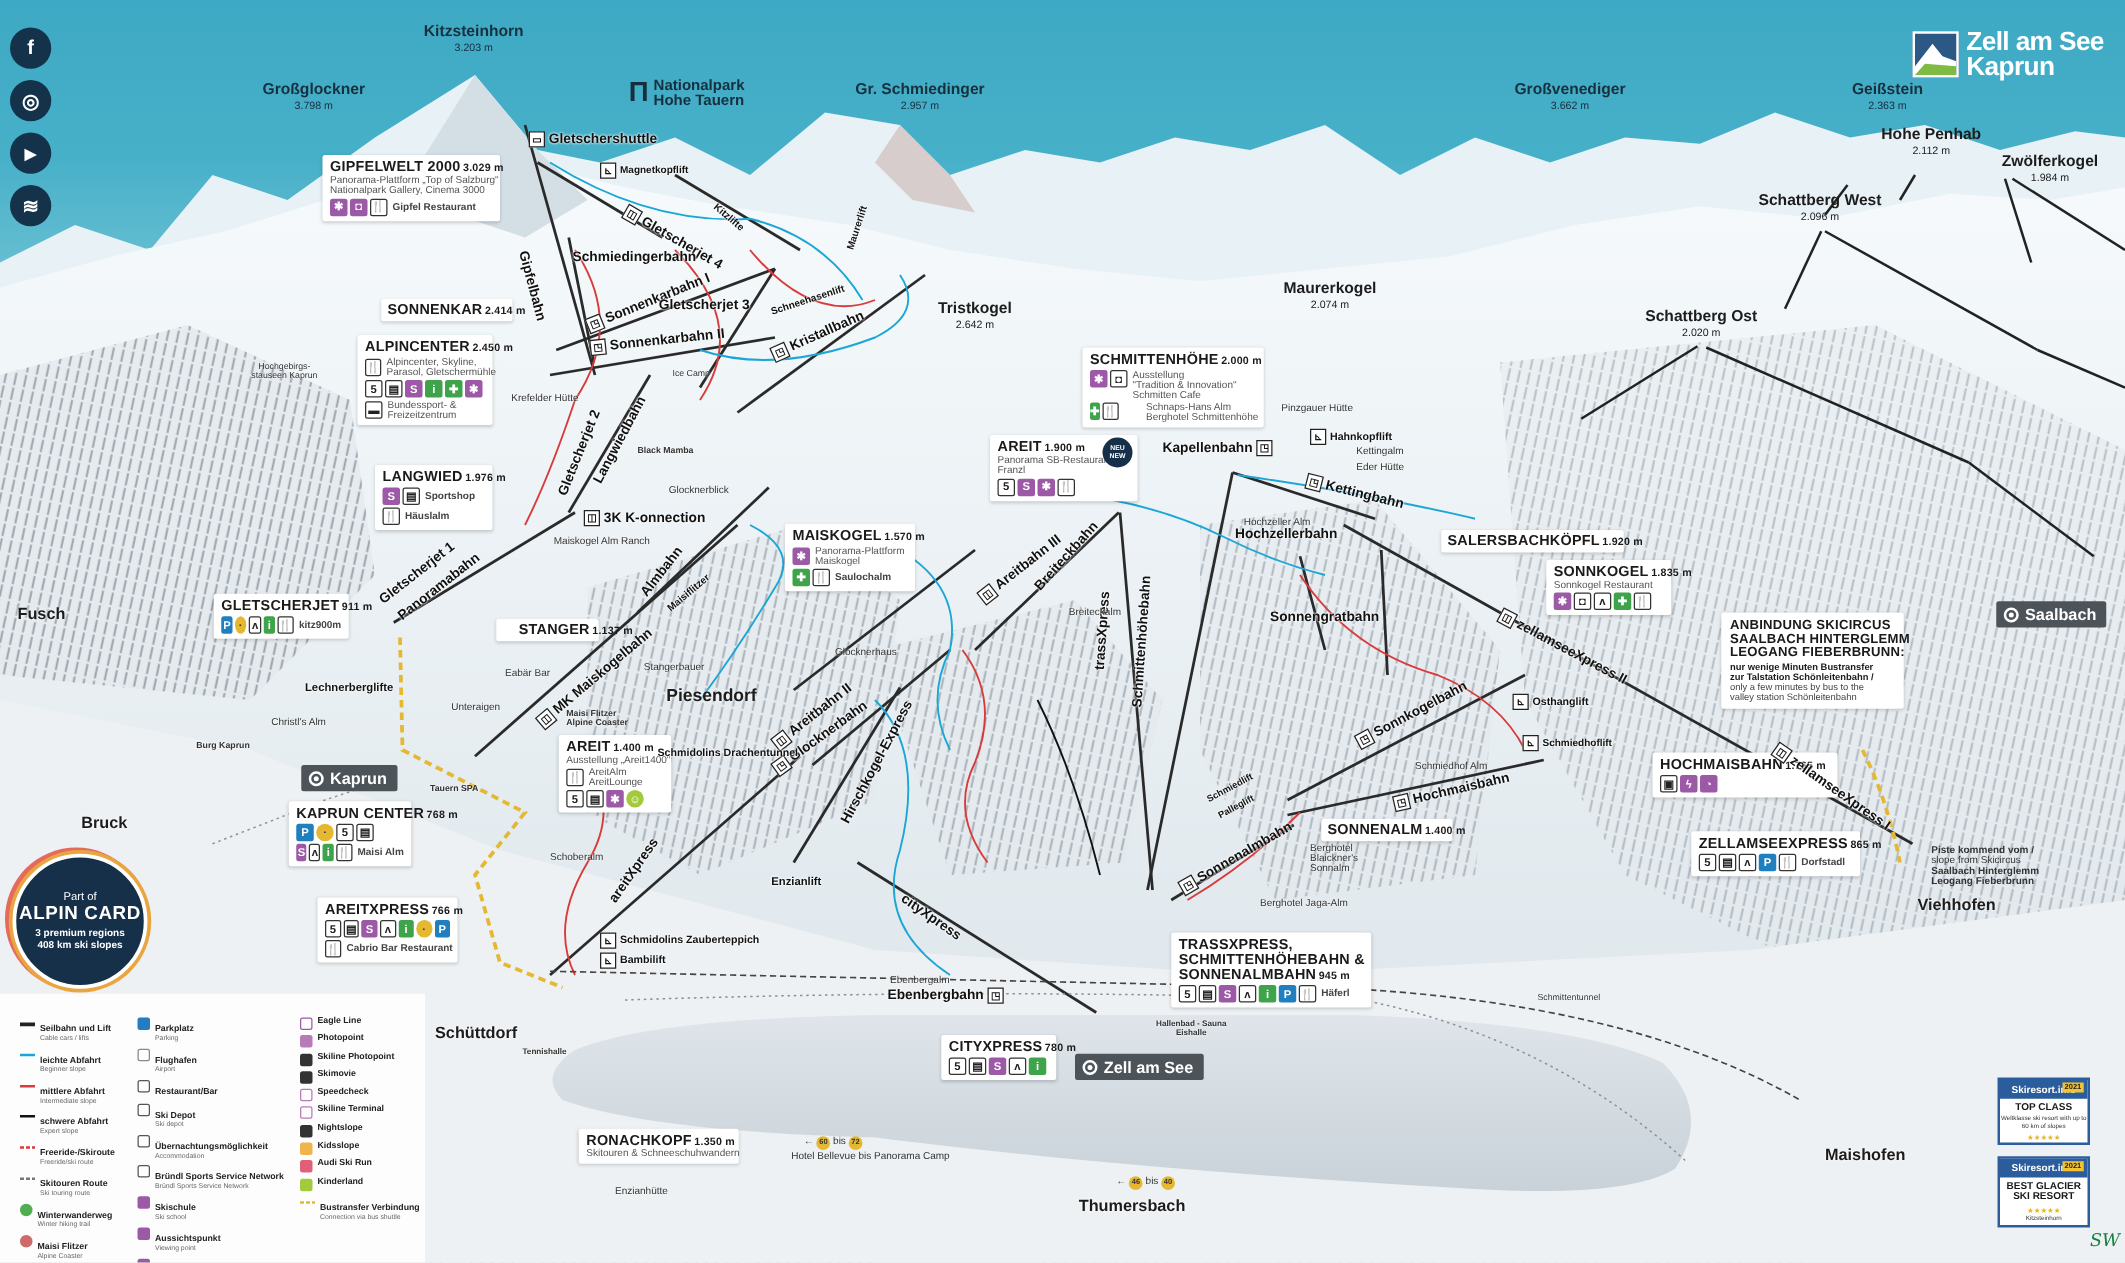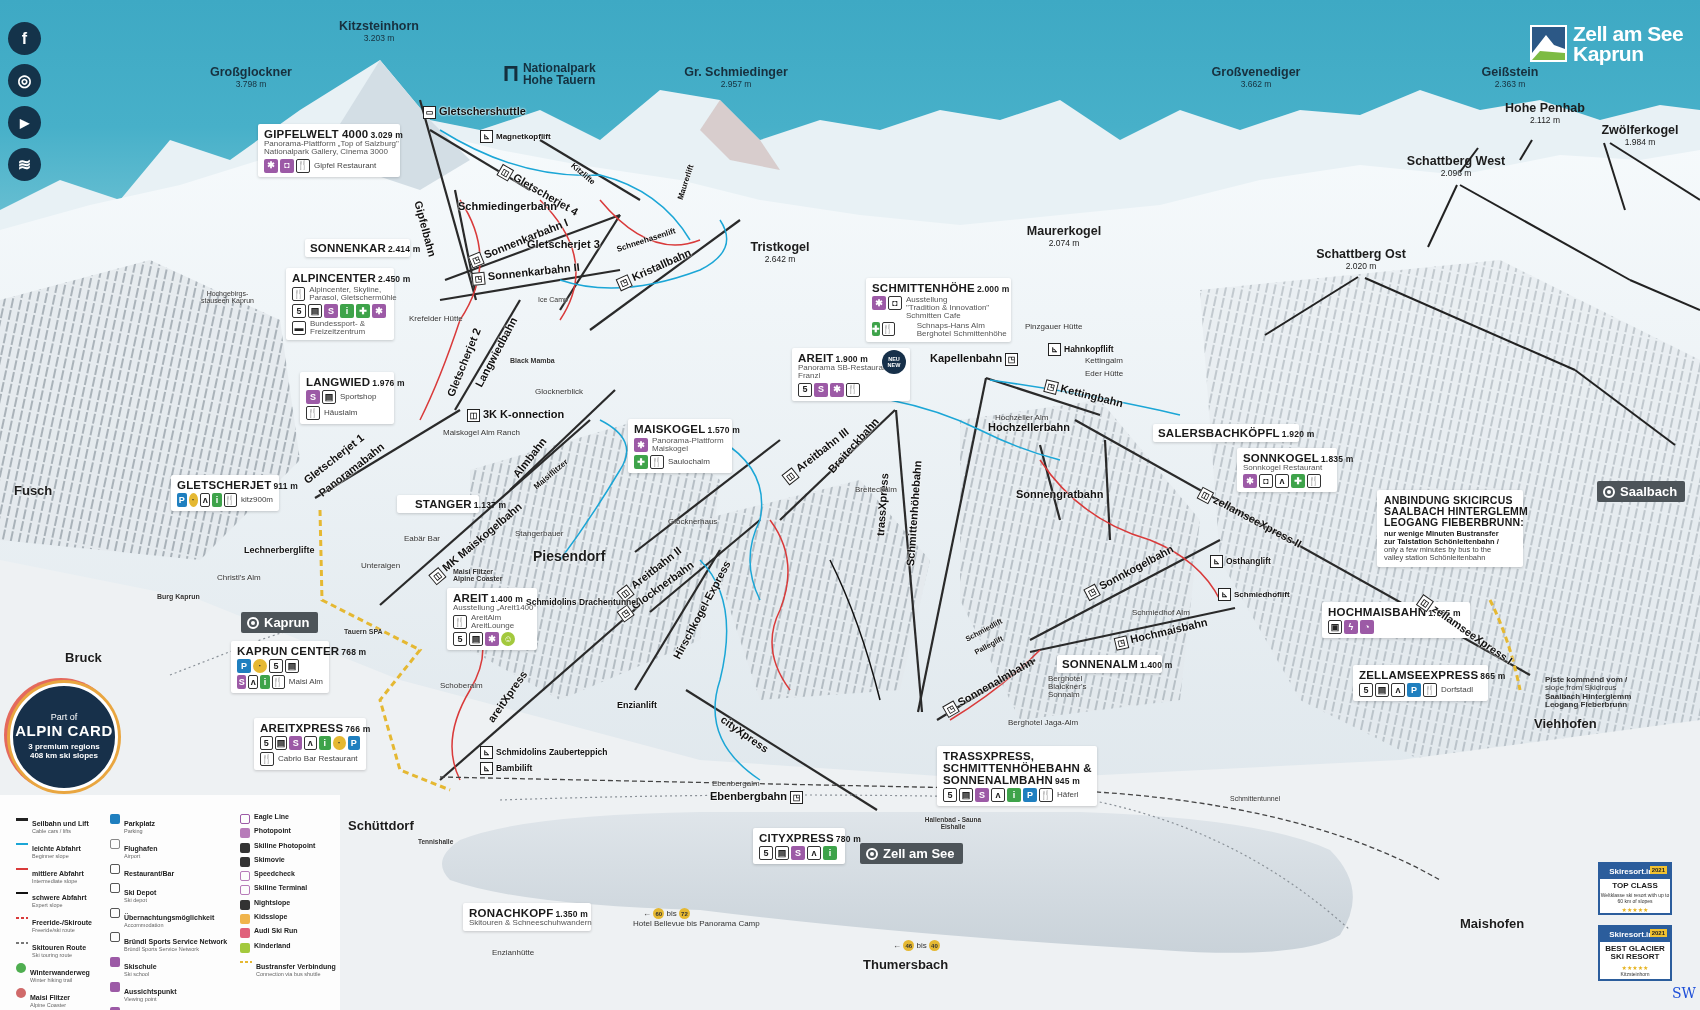--- a/index.html
+++ b/index.html
@@ -18,21 +18,21 @@
   .peak .h { font-size: 8.5px; color: #17303e; font-weight: 400; margin-top: 1px; display:block; }
   .peak.dark .n, .peak.dark .h { color: #1c1c1c; }
 
   
   .box { position: absolute; background: #ffffff; border-radius: 2px;
          box-shadow: 0 1px 3px rgba(0,0,0,.18); padding: 4px 6px 4px 6px; line-height: 1.05; }
   .box .t { font-weight: 700; font-size: 11.5px; color: #1a1a1a; letter-spacing: 0.2px; white-space: nowrap; }
   .box .t .alt { font-size: 8.5px; font-weight: 700; margin-left: 2px; }
   .box .d { font-size: 8px; color: #555; white-space: nowrap; }
   .box .row { display: flex; align-items: center; gap: 2px; margin-top: 2px; }
-  .box .row .txt { font-size: 8px; color: #444; margin-left: 2px; white-space: nowrap; }
+  .box .row .txt { font-size: 8px; color: #444; margin-left: 2px; white-space: nowrap; font-weight: bold; }
   .ic { display: inline-flex; width: 14px; height: 14px; border-radius: 2px; align-items: center; justify-content: center;
         font-size: 9px; font-weight: 700; color: #fff; line-height: 1; }
   .ic.purple { background: #9c5aa6; }
   .ic.blue { background: #1f7fbf; }
   .ic.green { background: #3ea34a; }
   .ic.yellow { background: #e5b832; color: #333; border-radius: 50%; }
   .ic.outline { background: #fff; border: 1px solid #333; color: #222; }
   .ic.lime { background: #a3c93d; border-radius: 50%; }
 
   
@@ -85,21 +85,21 @@
   
   .award { position: absolute; left: 1598px; width: 74px; background: #fff; border: 2px solid #2b5d9c; text-align: center; }
   .award .hd { background: #2b5d9c; color: #fff; font-size: 8px; font-weight: 700; padding: 3px 0; }
   .award .yr { position: absolute; right: 3px; top: 2px; background: #f2c230; color: #222; font-size: 6px; font-weight: 700; padding: 1px 2px; }
   .award .bd { font-size: 8px; font-weight: 700; padding: 3px 2px 2px; color: #1a1a1a; line-height: 1.05; }
   .award .sm { font-size: 5px; color: #333; padding-bottom: 2px; }
   .award .st { color: #e6b422; font-size: 6px; }
 
   .note { position: absolute; font-size: 8px; color: #333; white-space: nowrap; }
   .note b { font-size: 8px; }
-  .sig { position: absolute; left: 1672px; top: 985px; font-family: "DejaVu Serif", serif; font-size: 14px; color: #1d4ed8; }
+  .sig { position: absolute; left: 1672px; top: 985px; font-family: "DejaVu Serif", serif; font-style: italic; font-size: 14px; color: #15803d; }
 </style>
 </head>
 <body>
 
 <div id="map">
 
   <div class="sky"></div>
   <svg class="mountains-svg" width="1700" height="1010">
     <defs>
       <linearGradient id="snow" x1="0" y1="0" x2="0" y2="1">
@@ -239,21 +239,21 @@
   <div class="peak" style="left:1256px;top:63px"><span class="n">Großvenediger</span><span class="h">3.662 m</span></div>
   <div class="peak" style="left:1510px;top:63px"><span class="n">Geißstein</span><span class="h">2.363 m</span></div>
   <div class="peak dark" style="left:1545px;top:99px"><span class="n">Hohe Penhab</span><span class="h">2.112 m</span></div>
   <div class="peak dark" style="left:1640px;top:121px"><span class="n">Zwölferkogel</span><span class="h">1.984 m</span></div>
   <div class="peak dark" style="left:1456px;top:152px"><span class="n">Schattberg West</span><span class="h">2.096 m</span></div>
   <div class="peak dark" style="left:1361px;top:245px"><span class="n">Schattberg Ost</span><span class="h">2.020 m</span></div>
   <div class="peak dark" style="left:1064px;top:222px"><span class="n">Maurerkogel</span><span class="h">2.074 m</span></div>
   <div class="peak dark" style="left:780px;top:238px"><span class="n">Tristkogel</span><span class="h">2.642 m</span></div>
 
   <div class="box" style="left:258px;top:124px;width:142px">
-    <div class="t"><span>GIPFELWELT 4000</span><span class="alt">3.029 m</span></div>
+    <div class="t"><span>GIPFELWELT 2000</span><span class="alt">3.029 m</span></div>
     <div class="d">Panorama-Plattform „Top of Salzburg"</div>
     <div class="d">Nationalpark Gallery, Cinema 3000</div>
     <div class="row">
       <span class="ic purple">✱</span>
       <span class="ic purple">◘</span>
       <span class="ic outline">🍴</span>
       <span class="txt">Gipfel Restaurant</span>
     </div>
   </div>
 

